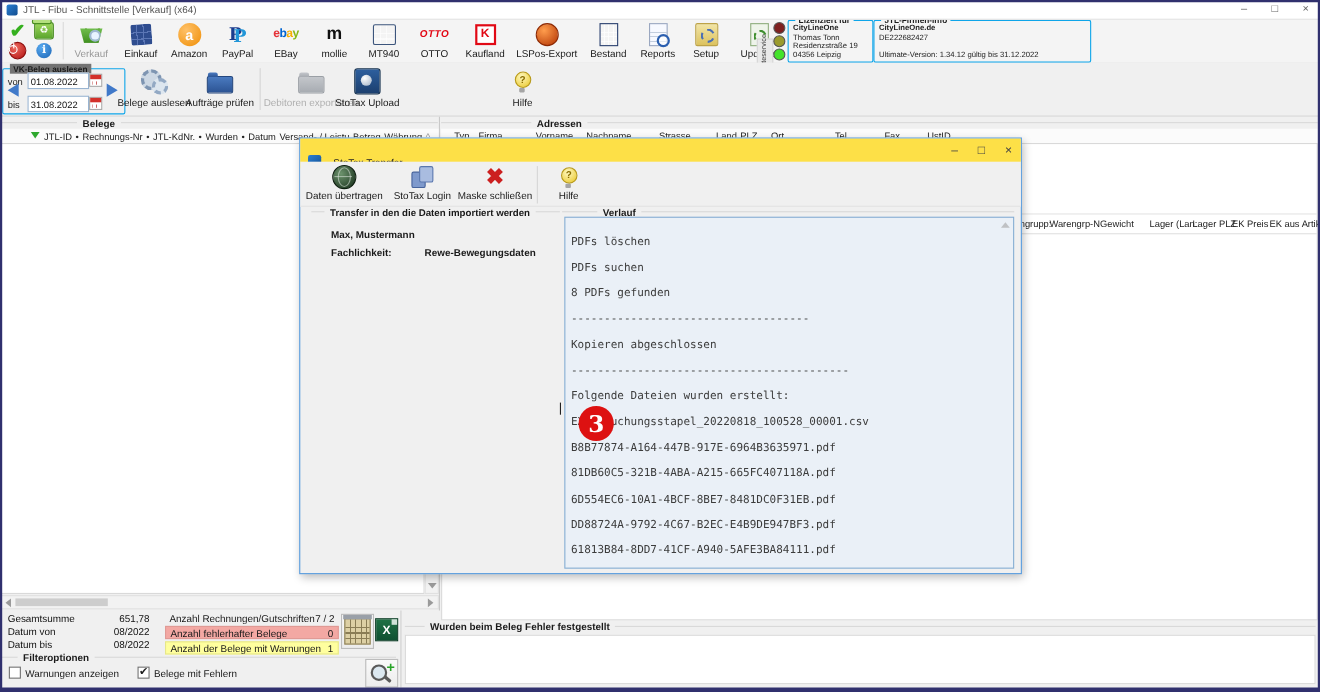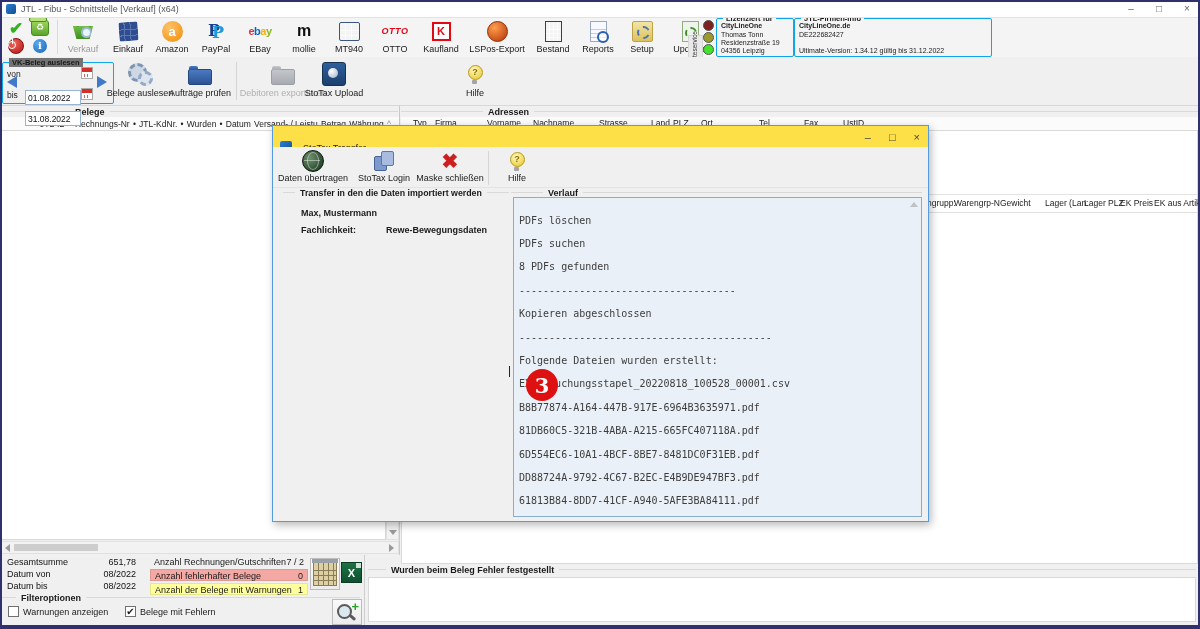--- a/index.html
+++ b/index.html
@@ -28,21 +28,21 @@
   .led{position:absolute;width:9px;height:9px;border-radius:50%;border:1px solid #555;}
   .fs{position:absolute;border:1px solid #0ea5e9;border-radius:2px;background:#f4f4f4;}
   .fs .leg{position:absolute;top:-5px;left:6px;background:#f4f4f4;padding:0 3px;font-weight:bold;font-size:7.5px;white-space:nowrap;}
   .fs .fsl{position:absolute;font-size:7px;white-space:nowrap;color:#222;}
   
   .toolbar2{position:absolute;left:0;top:57px;right:0;height:48px;background:#f0f0f0;border-bottom:1px solid #d8d8d8;z-index:4;}
   .abtn{position:absolute;top:3px;height:42px;display:flex;flex-direction:column;align-items:center;cursor:pointer;}
   .abtn .ictr{height:28px;display:flex;align-items:center;justify-content:center;}
   .abtn .cap{font-size:9px;white-space:nowrap;margin-top:0px;}
   .vsep2{position:absolute;top:5px;width:1px;height:38px;background:#d5d5d5;}
-  .datefield{position:absolute;height:13px;background:#fff;border:1px solid #99b4d1;font-size:8.5px;padding:0 2px;font-family:"Liberation Sans",sans-serif;color:#111;margin-top:24px;}
+  .datefield{position:absolute;height:13px;background:#fff;border:1px solid #99b4d1;font-size:8.5px;padding:0 2px;font-family:"Liberation Sans",sans-serif;color:#111;}
   .ical{position:absolute;width:12px;height:12px;background:#fff;border:1px solid #aaa;box-sizing:border-box;}
   .ical::before{content:"";position:absolute;left:0;top:0;right:0;height:4px;background:#d3302a;}
   .ical::after{content:"";position:absolute;left:2px;top:6px;width:6px;height:3px;background:
      repeating-linear-gradient(90deg,#c66 0 1px,transparent 1px 3px);}
   .arr-l{position:absolute;width:0;height:0;border-top:6px solid transparent;border-bottom:6px solid transparent;border-right:10px solid #4079c9;cursor:pointer;}
   .arr-r{position:absolute;width:0;height:0;border-top:6px solid transparent;border-bottom:6px solid transparent;border-left:10px solid #4079c9;cursor:pointer;}
   
   .grow{position:absolute;display:flex;align-items:center;height:11px;}
   .grow .ln{height:1px;background:#d9d9d9;}
   .grow .gl{font-weight:bold;font-size:9px;padding:0 5px;white-space:nowrap;}

